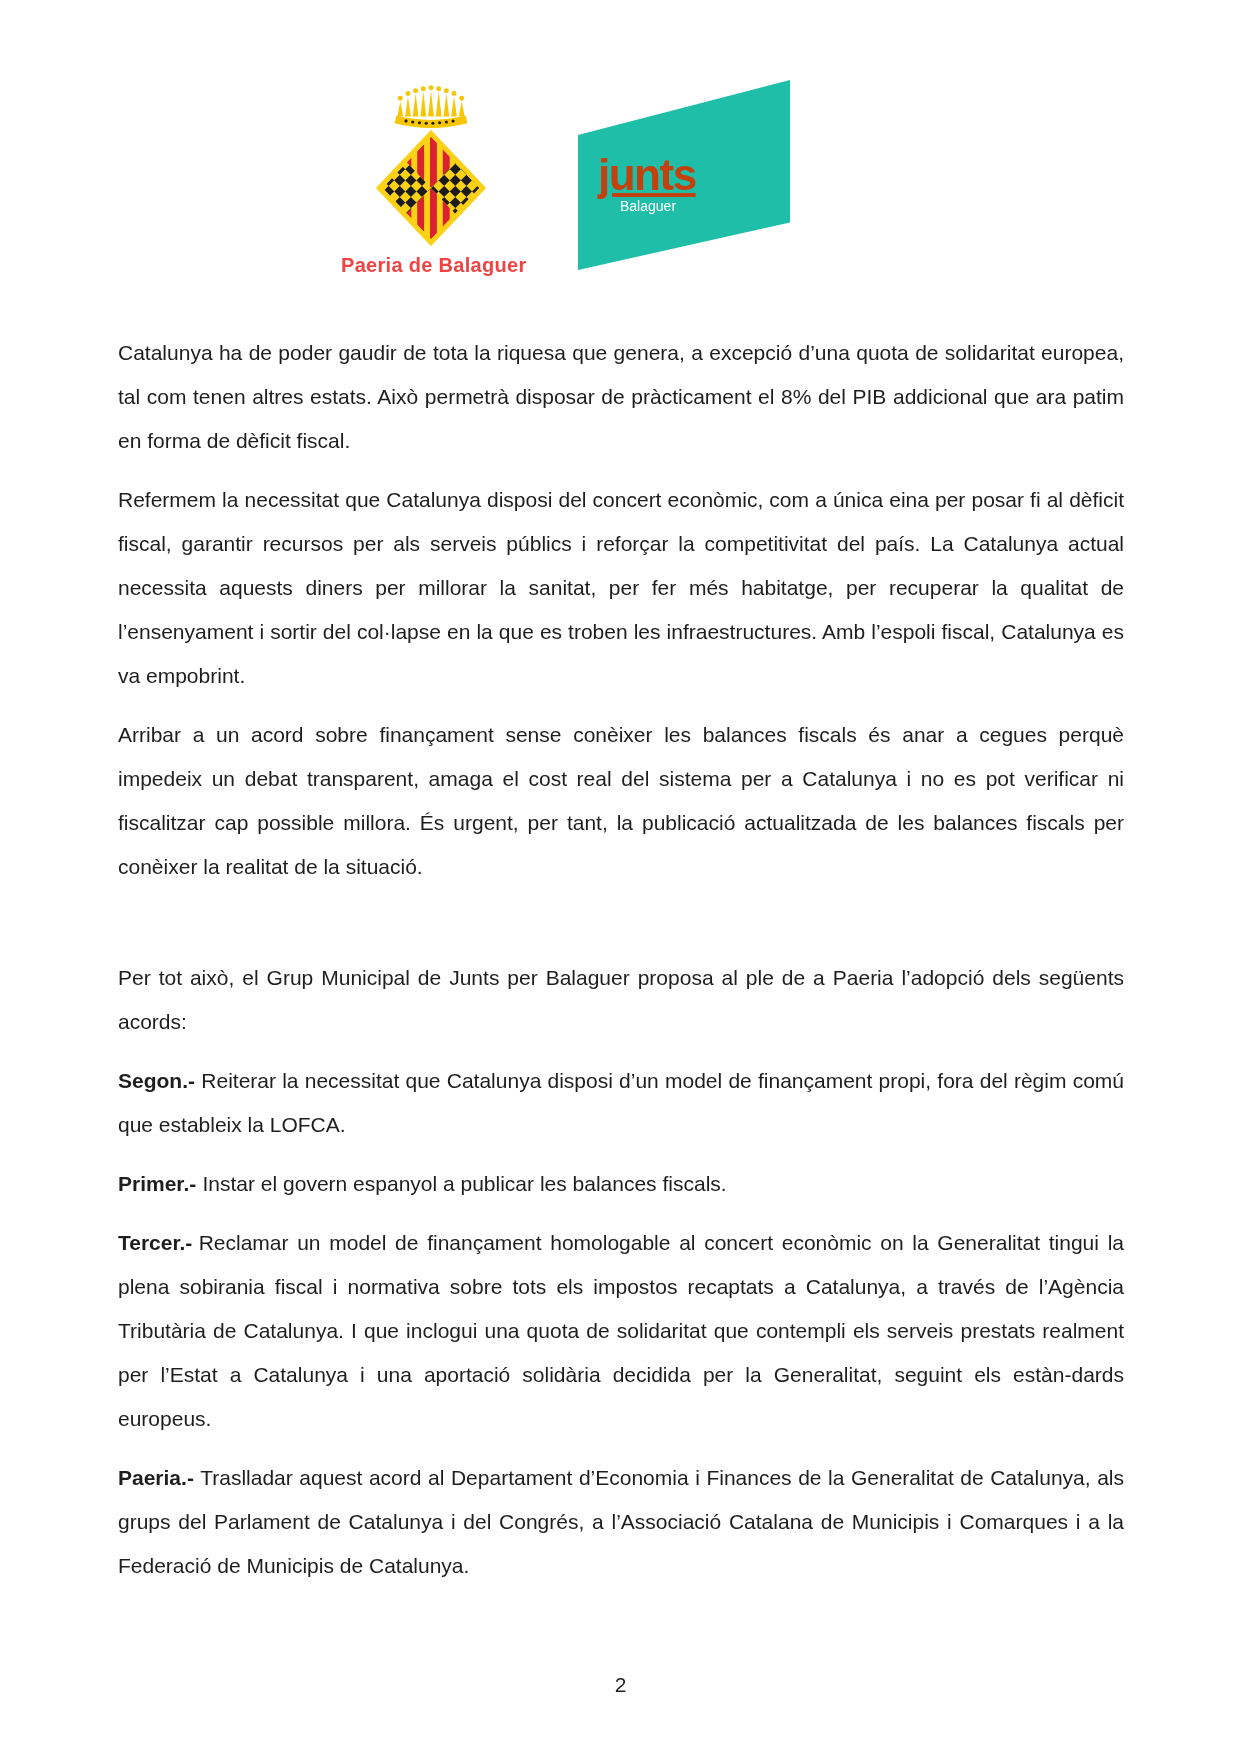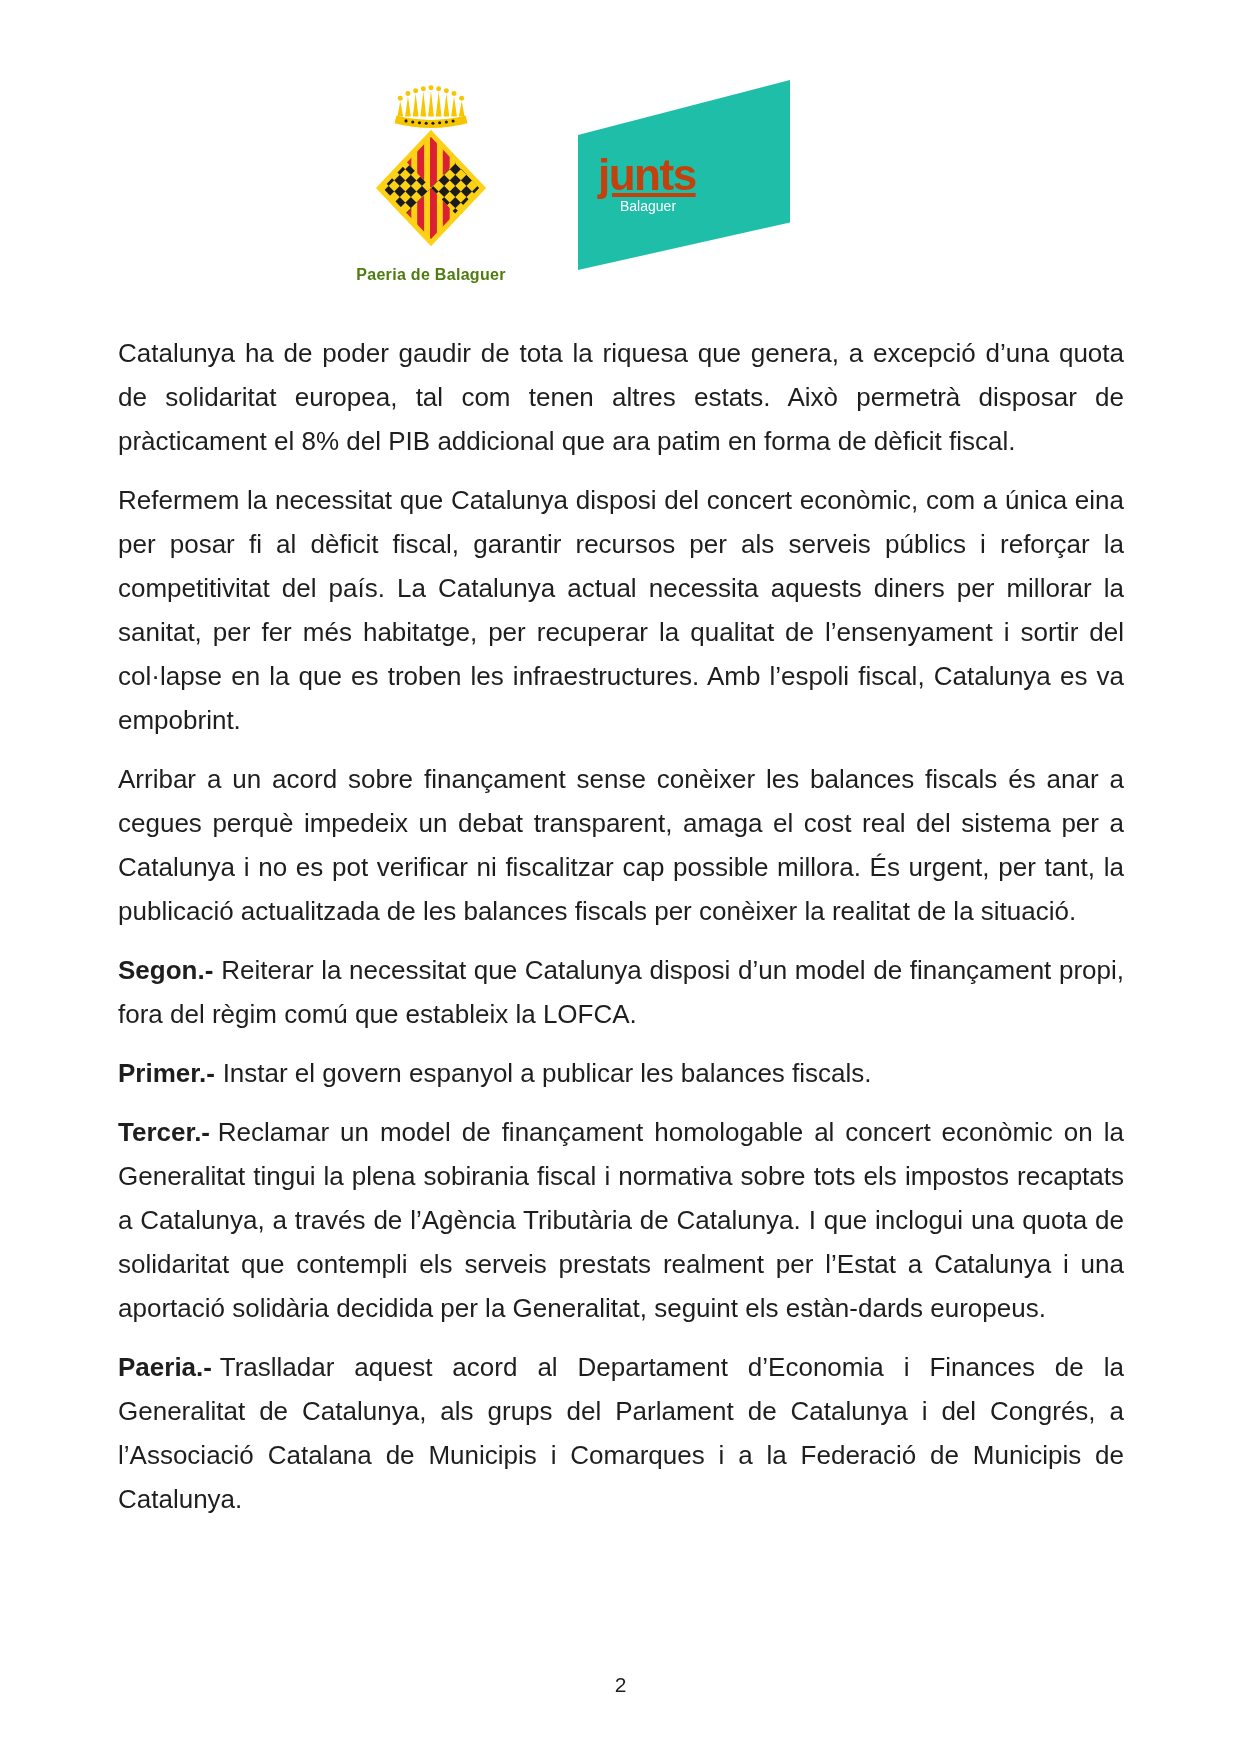--- a/index.html
+++ b/index.html
@@ -16,25 +16,25 @@
   
   .coa {
     position: absolute;
     left: 341px;
     top: 82px;
     width: 180px;
     text-align: center;
   }
   .coa svg { display: block; margin: 0 auto; }
   .coa-caption {
-    margin-top: 16px;
-    font-size: 16px;
+    margin-top: 6px;
+    font-size: 20px;
     line-height: 26px;
     font-weight: 700;
-    color: #4d7c0f;
+    color: #ef4444;
     letter-spacing: 0.3px;
     white-space: nowrap;
   }
 
   .junts-logo {
     position: absolute;
     left: 578px;
     top: 80px;
     width: 212px;
     height: 190px;
@@ -67,21 +67,21 @@
 
   
   .content {
     position: absolute;
     left: 118px;
     top: 331px;
     width: 1006px;
   }
   .content p {
     margin: 0 0 15px 0;
-    font-size: 26px;
+    font-size: 21px;
     line-height: 44px;
     text-align: justify;
     color: #1e1e1e;
   }
   .content p.gap-before { margin-top: 67px; }
   .content .lead { font-weight: 700; margin-right: 0.3em; }
 
   
   .page-number {
     position: absolute;
@@ -161,20 +161,21 @@
   <div class="junts-logo">
     <div class="junts-shape"></div>
     <div class="junts-word">junts</div>
     <div class="junts-sub">Balaguer</div>
   </div>
 
   <div class="content">
     <p><span>Catalunya ha de poder gaudir de tota la riquesa que genera, a excepció d’una quota de solidaritat europea, tal com tenen altres estats. Això permetrà disposar de pràcticament el 8% del PIB addicional que ara patim en forma de dèficit fiscal.</span></p>
     <p><span>Refermem la necessitat que Catalunya disposi del concert econòmic, com a única eina per posar fi al dèficit fiscal, garantir recursos per als serveis públics i reforçar la competitivitat del país. La Catalunya actual necessita aquests diners per millorar la sanitat, per fer més habitatge, per recuperar la qualitat de l’ensenyament i sortir del col·lapse en la que es troben les infraestructures. Amb l’espoli fiscal, Catalunya es va empobrint.</span></p>
     <p><span>Arribar a un acord sobre finançament sense conèixer les balances fiscals és anar a cegues perquè impedeix un debat transparent, amaga el cost real del sistema per a Catalunya i no es pot verificar ni fiscalitzar cap possible millora. És urgent, per tant, la publicació actualitzada de les balances fiscals per conèixer la realitat de la situació.</span></p>
+    <p class="gap-before"><span>Per tot això, el Grup Municipal de Junts per Balaguer proposa al ple de a Paeria l’adopció dels següents acords:</span></p>
     <p><strong class="lead">Segon.-</strong><span>Reiterar la necessitat que Catalunya disposi d’un model de finançament propi, fora del règim comú que estableix la LOFCA.</span></p>
     <p><strong class="lead">Primer.-</strong><span>Instar el govern espanyol a publicar les balances fiscals.</span></p>
     <p><strong class="lead">Tercer.-</strong><span>Reclamar un model de finançament homologable al concert econòmic on la Generalitat tingui la plena sobirania fiscal i normativa sobre tots els impostos recaptats a Catalunya, a través de l’Agència Tributària de Catalunya. I que inclogui una quota de solidaritat que contempli els serveis prestats realment per l’Estat a Catalunya i una aportació solidària decidida per la Generalitat, seguint els estàn-dards europeus.</span></p>
     <p><strong class="lead">Paeria.-</strong><span>Traslladar aquest acord al Departament d’Economia i Finances de la Generalitat de Catalunya, als grups del Parlament de Catalunya i del Congrés, a l’Associació Catalana de Municipis i Comarques i a la Federació de Municipis de Catalunya.</span></p>
   </div>
 
   <div class="page-number">2</div>
 
 </div>
 

